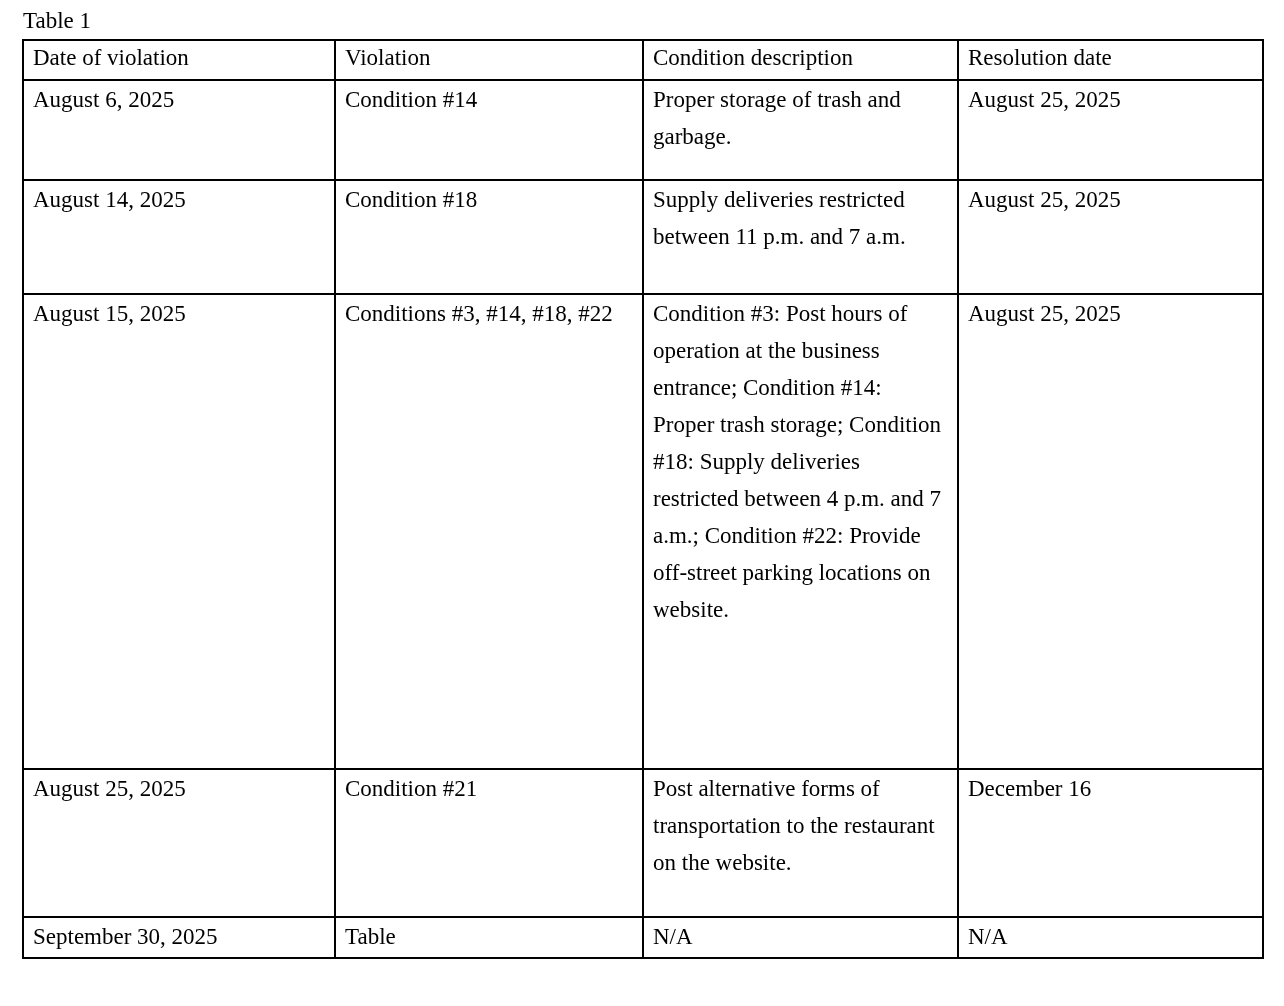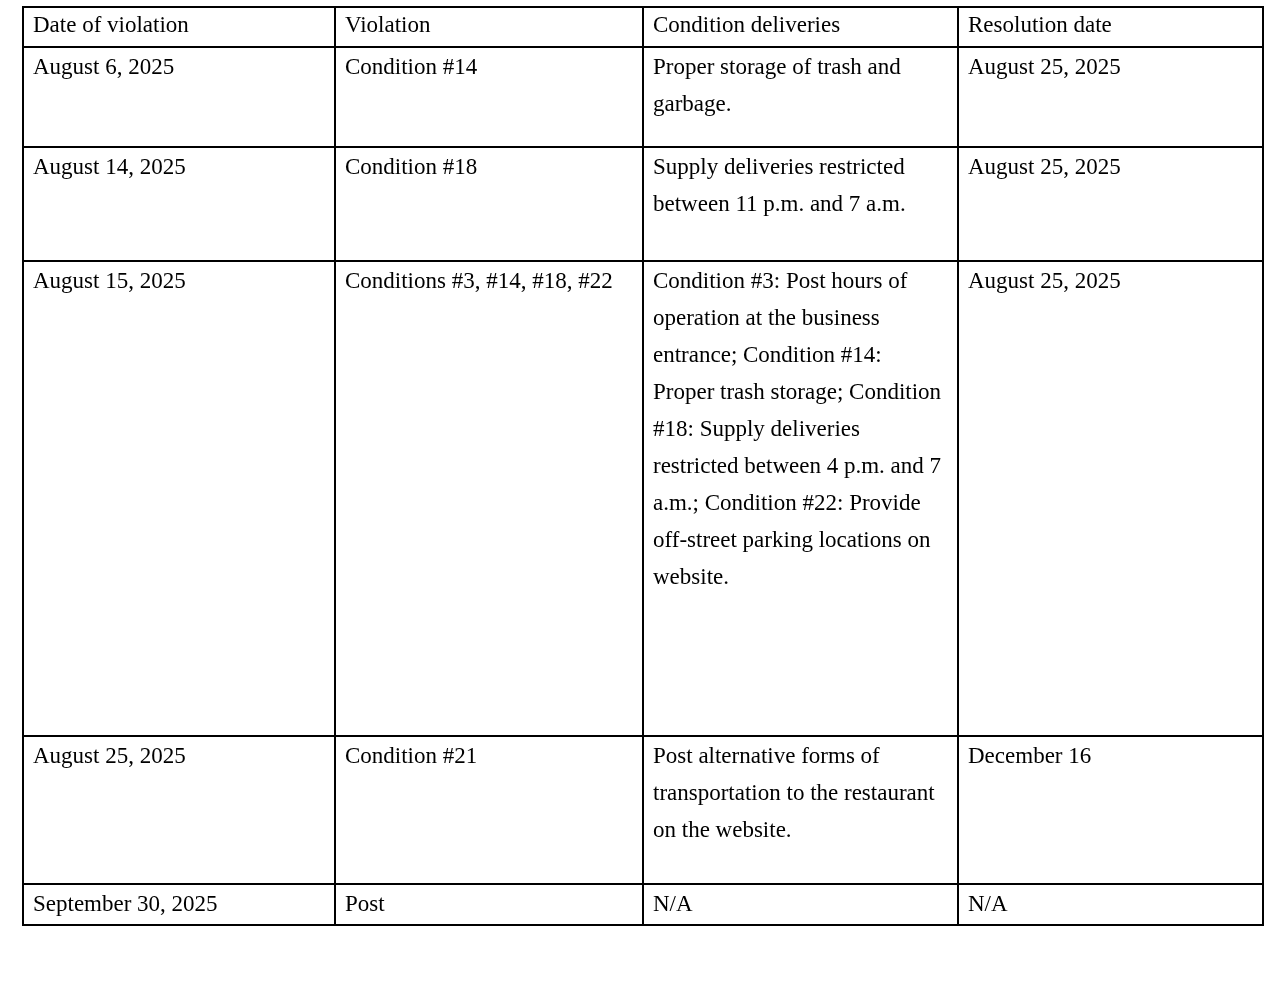--- a/index.html
+++ b/index.html
@@ -54,33 +54,34 @@
   tbody tr:nth-child(2) td { height: 110px; }
   tbody tr:nth-child(3) td { height: 471px; }
   tbody tr:nth-child(4) td { height: 144px; }
   tbody tr:nth-child(5) td { height: 33px;  }
 </style>
 </head>
 <body>
 
 <div class="page">
 
+  <div class="caption">Table 1</div>
 
   <table class="doc-table">
     <colgroup>
       <col class="c1">
         <col class="c2">
         <col class="c3">
         <col class="c4">
     </colgroup>
     <thead>
       <tr>
         <th>Date of violation</th>
         <th>Violation</th>
-        <th>Condition deliveries</th>
+        <th>Condition description</th>
         <th>Resolution date</th>
       </tr>
     </thead>
     <tbody>
       <tr>
         <td>August 6, 2025</td>
         <td>Condition #14</td>
         <td>Proper storage of trash and garbage.</td>
         <td>August 25, 2025</td>
       </tr>
@@ -97,20 +98,20 @@
         <td>August 25, 2025</td>
       </tr>
       <tr>
         <td>August 25, 2025</td>
         <td>Condition #21</td>
         <td>Post alternative forms of transportation to the restaurant on the website.</td>
         <td>December 16</td>
       </tr>
       <tr>
         <td>September 30, 2025</td>
-        <td>Post</td>
+        <td>Table</td>
         <td>N/A</td>
         <td>N/A</td>
       </tr>
     </tbody>
   </table>
 
 </div>
 
 </body></html>

